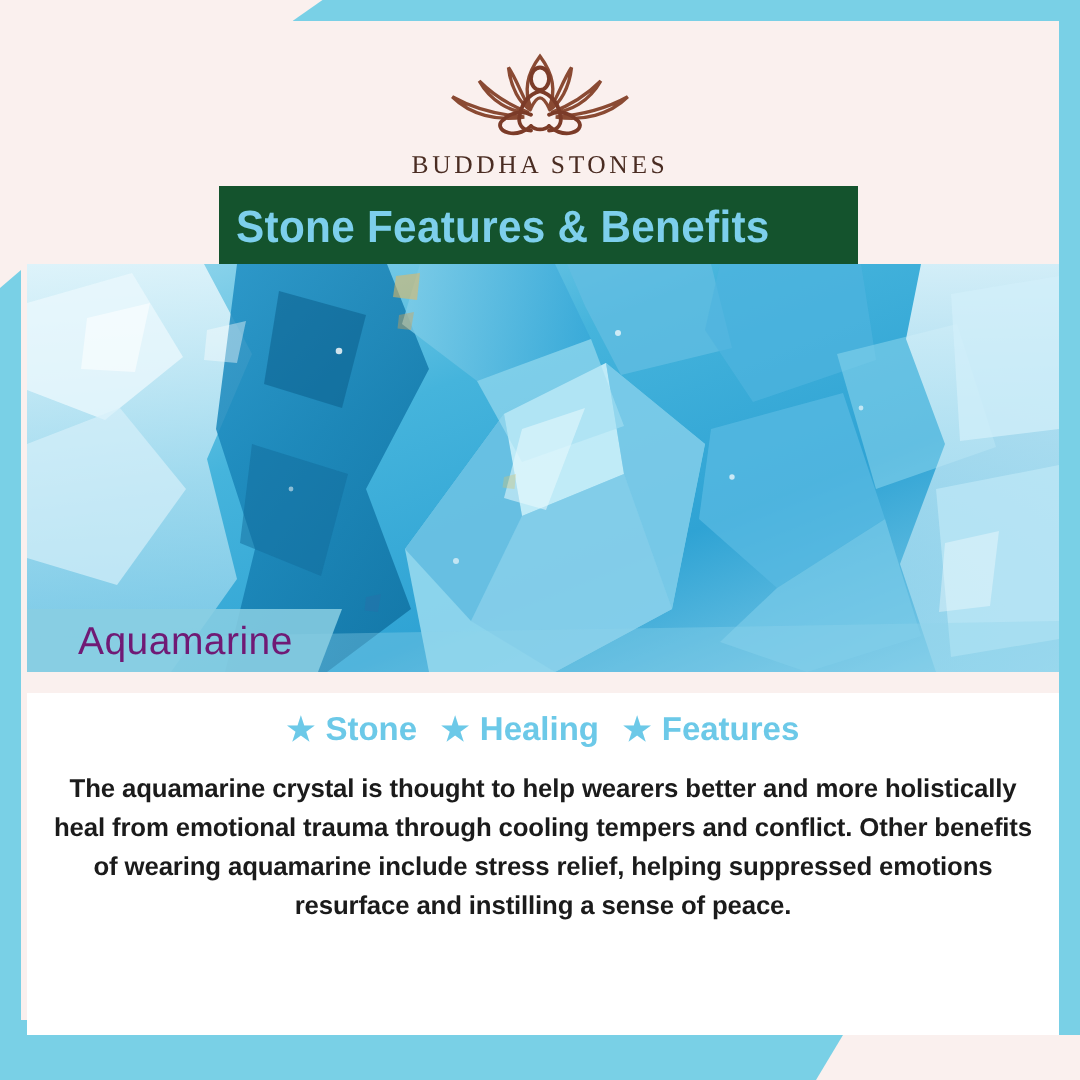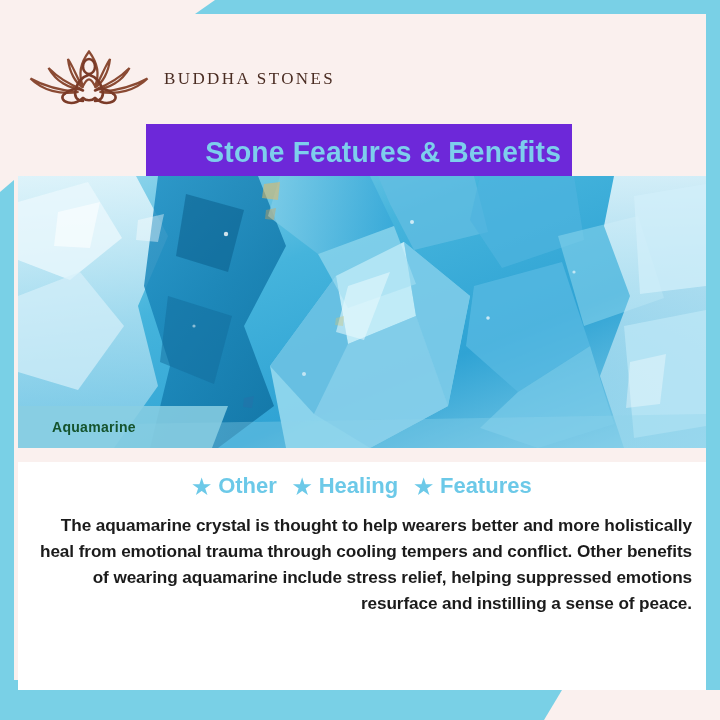--- a/index.html
+++ b/index.html
@@ -37,37 +37,37 @@
     clip-path: polygon(0 0, 100% 0, calc(100% - 18px) 100%, 0 100%);
   }
   .band-bottom-fill{
     position:absolute; left:0; bottom:0; width:46px; height:40px;
     background:#79D0E6;
   }
 
   
   .header{
     position:absolute; top:14px; left:14px; right:14px; height:110px;
-    display:flex; flex-direction:row; align-items:center; justify-content:flex-start;
+    display:flex; flex-direction:column; align-items:center; justify-content:flex-start;
     padding-top:16px;
   }
   .logo-mark{ width:150px; height:66px; display:block; }
   .brand-name{
     margin-top:4px;
     font-family:"Liberation Serif", serif;
     font-size:17px;
     letter-spacing:2.4px;
     color:#4A2C22;
   }
 
   
   .title-band{
     position:absolute; left:146px; top:124px; width:426px; height:56px;
-    background:#6d28d9;
-    display:flex; align-items:center; justify-content:flex-end;
+    background:#14532d;
+    display:flex; align-items:center; justify-content:flex-start;
   }
   .title-text{
     font-size:30px;
     font-weight:bold;
     color:#7DCFEC;
     letter-spacing:0.2px;
     transform:scaleX(0.94);
     white-space:nowrap;
   }
 
@@ -79,21 +79,21 @@
   }
   .hero svg{ position:absolute; inset:0; width:100%; height:100%; display:block; }
 
   .stone-tag{
     position:absolute; left:0; bottom:0; width:210px; height:42px;
     background:rgba(137,206,226,0.86);
     clip-path: polygon(0 0, 100% 0, calc(100% - 16px) 100%, 0 100%);
     display:flex; align-items:center;
   }
   .stone-tag span{
-    color:#14532d; font-size:14px; font-weight:bold;
+    color:#701a75; font-size:26px; font-weight:normal;
     margin-left:34px; letter-spacing:0.3px;
   }
 
   
   .cream-strip{
     position:absolute; left:18px; top:448px; width:688px; height:14px;
     background:#FAF0EE;
   }
   .content{
     position:absolute; left:18px; top:462px; width:688px; height:228px;
@@ -109,21 +109,21 @@
     color:#6CC9E8; font-size:22px; font-weight:bold;
   }
   .benefit .star{ font-size:21px; line-height:1; color:#6CC9E8; }
   .paragraph{
     margin:6px 8px 0 8px;
     font-size:17.2px;
     line-height:1.52;
     color:#1B1B1B;
     font-weight:bold;
     letter-spacing:-0.1px;
-    text-align:right;
+    text-align:center;
   }
 </style>
 </head>
 <body>
 
 <div id="card">
 
   <div class="band-top"></div>
   <div class="band-right"></div>
   <div class="band-left"></div>
@@ -237,21 +237,21 @@
       <span>Aquamarine</span>
     </div>
   </div>
 
   <div class="cream-strip"></div>
 
   <div class="content">
     <div class="benefits">
       <div class="benefit">
         <span class="star">★</span>
-        <span>Other</span>
+        <span>Stone</span>
       </div>
       <div class="benefit">
         <span class="star">★</span>
         <span>Healing</span>
       </div>
       <div class="benefit">
         <span class="star">★</span>
         <span>Features</span>
       </div>
     </div>

